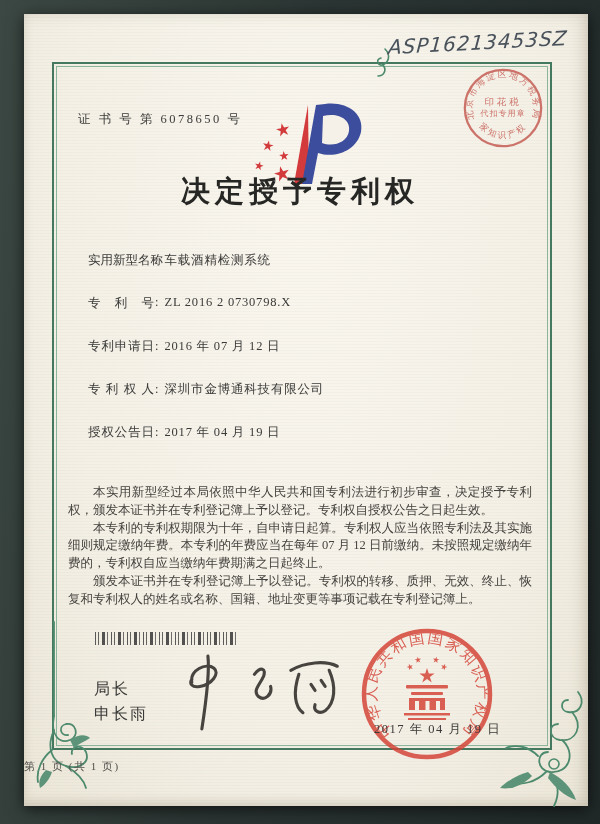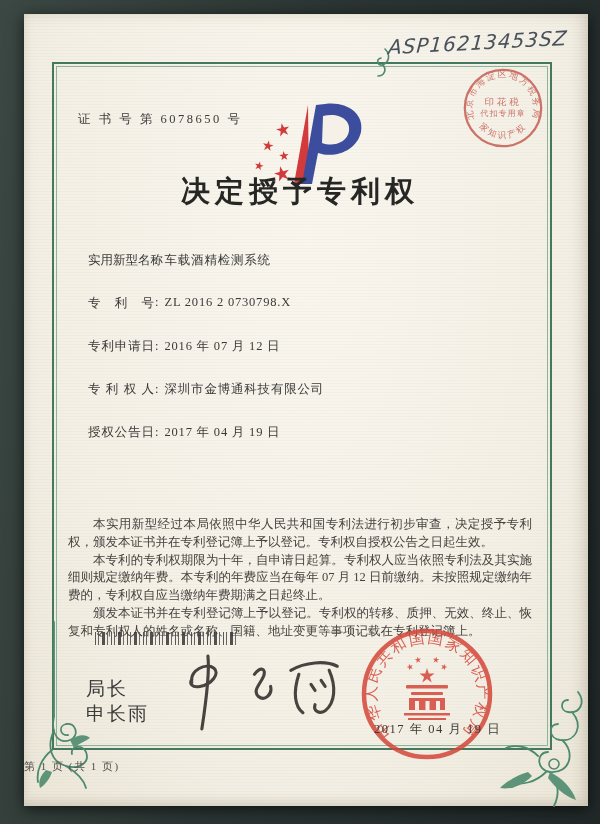--- a/index.html
+++ b/index.html
@@ -49,37 +49,36 @@
     display:inline-block;width:66px;text-align:justify;text-align-last:justify;
     vertical-align:top;
   }
   .f-colon{display:inline-block;margin:0 6px 0 1px;}
   .f-value{letter-spacing:0.8px;}
   
   .body-text{
     left:44px;top:470px;width:464px;
     font-size:12.5px;line-height:17.8px;color:#45433f;
     text-align:justify;
-    margin-top:32px;
   }
   .body-text p{margin:0;text-indent:2em;}
   
   .barcode{
     left:71px;top:618px;width:144px;height:13px;opacity:.85;
     background-image:
       repeating-linear-gradient(90deg,
         #3e3e3e 0px,#3e3e3e 1.5px, transparent 1.5px, transparent 3px,
         #4a4a4a 3px,#4a4a4a 4px, transparent 4px, transparent 7.5px,
         #363636 7.5px,#363636 10px, transparent 10px, transparent 12.5px,
         #555 12.5px,#555 13.5px, transparent 13.5px, transparent 16px);
   }
   
   .signer{
-    left:62px;top:662px;font-family:Liberation Sans, sans-serif;
-    font-size:19px;color:#3a3a38;line-height:25px;letter-spacing:2px;
+    left:70px;top:662px;font-family:Liberation Sans, sans-serif;
+    font-size:16px;color:#3a3a38;line-height:25px;letter-spacing:2px;
   }
   .sig-svg{left:136px;top:630px;width:205px;height:96px;}
   
   .seal-svg{left:328px;top:605px;width:150px;height:150px;z-index:4;opacity:.85;}
   .seal-date{
     left:350px;top:707px;z-index:5;
     font-size:12.5px;letter-spacing:1.5px;color:#3b3a38;
   }
   
   .stamp-svg{left:429px;top:44px;width:100px;height:100px;z-index:3;opacity:.8;}

